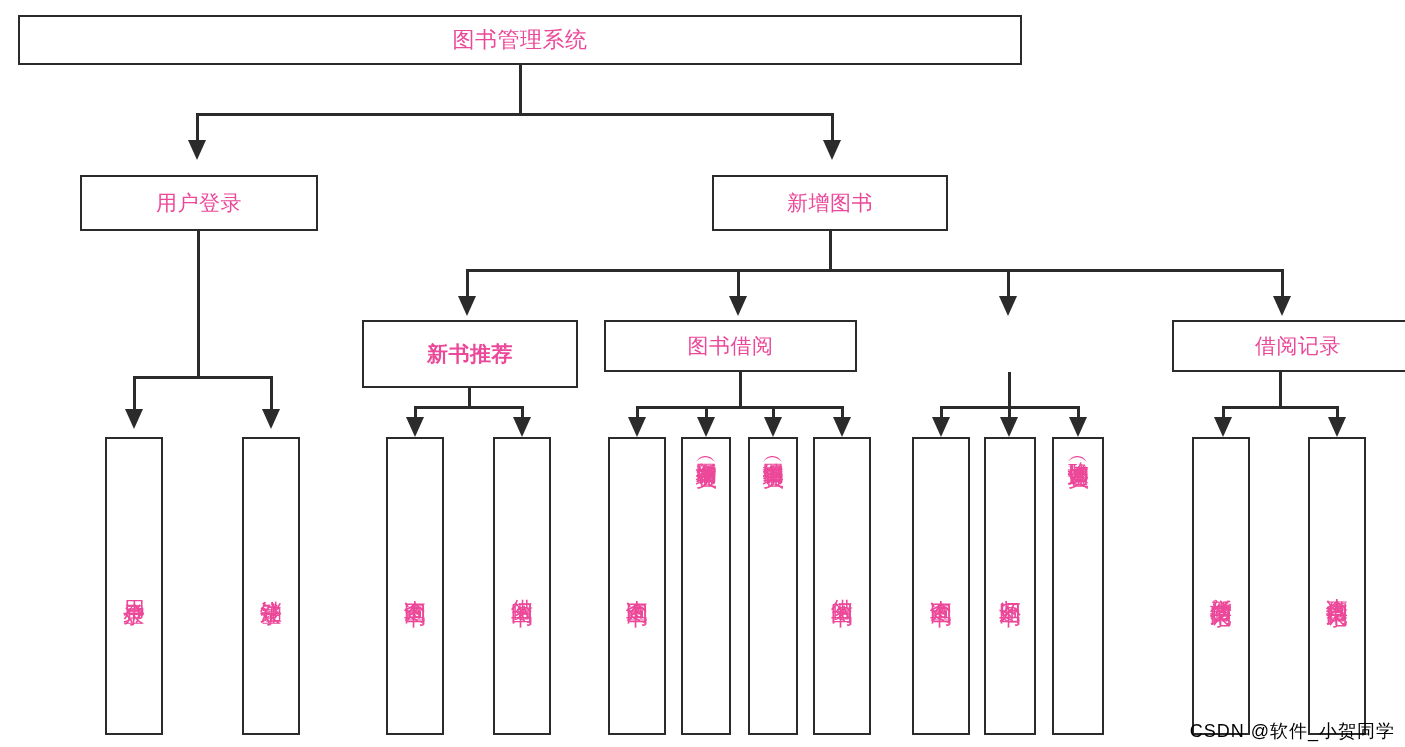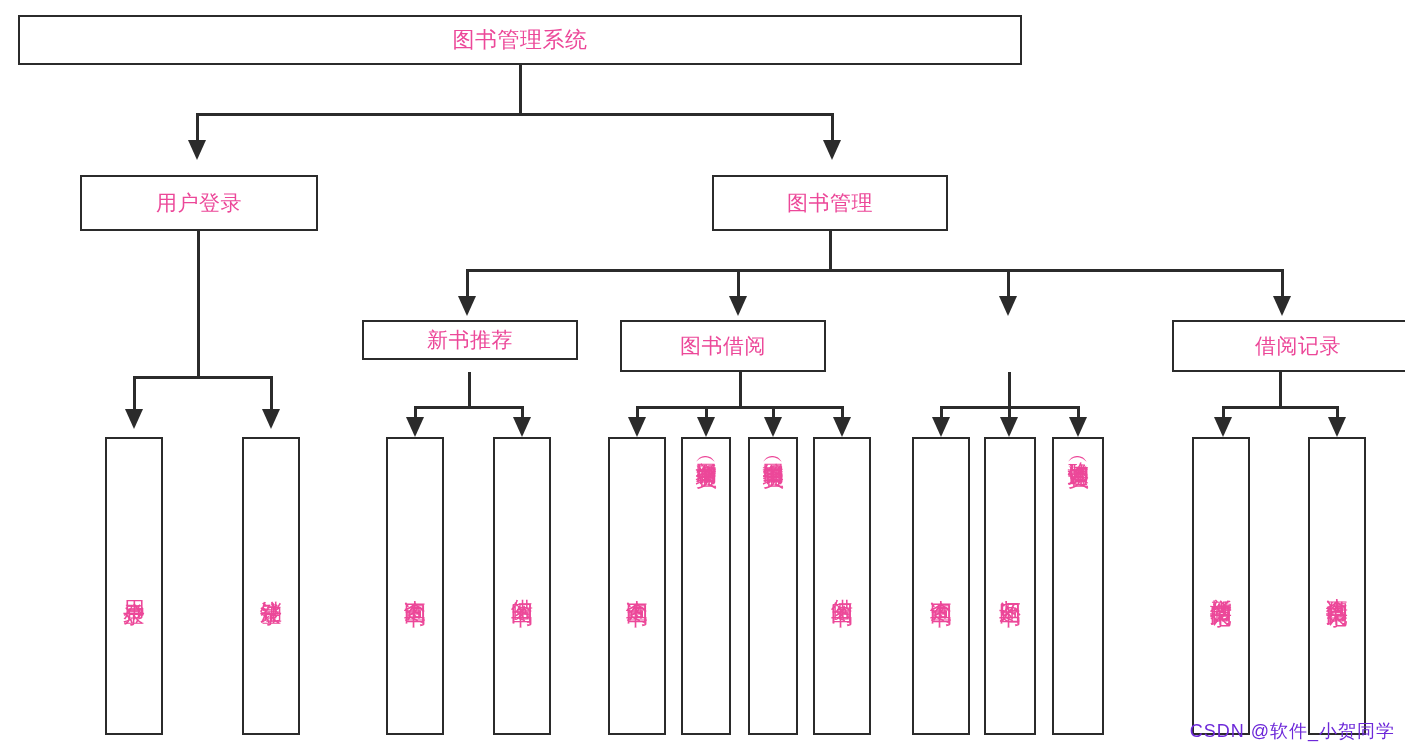--- a/index.html
+++ b/index.html
@@ -84,21 +84,21 @@
     border-right:9px solid transparent;
     border-top:20px solid #2b2b2b;
     z-index:2;
   }
   
   #watermark{
     position:absolute;
     right:10px;
     bottom:4px;
     font-size:18px;
-    color:#6d28d9;
+    color:#000000;
     letter-spacing:1px;
     z-index:9;
     white-space:nowrap;
   }
 </style>
 </head>
 <body>
 
 <div id="canvas">
 
@@ -113,21 +113,21 @@
   <div class="vline" style="left:196px;top:113px;height:30px;"></div>
   <div class="arrow" style="left:188px;top:140px;"></div>
   <div class="vline" style="left:831px;top:113px;height:30px;"></div>
   <div class="arrow" style="left:823px;top:140px;"></div>
 
   <div class="node horiz" style="left:80px;top:175px;width:238px;height:56px;">
     <span class="label">用户登录</span>
   </div>
 
   <div class="node horiz" style="left:712px;top:175px;width:236px;height:56px;">
-    <span class="label">图书管理</span>
+    <span class="label">新增图书</span>
   </div>
 
   <div class="vline" style="left:197px;top:231px;height:147px;"></div>
   <div class="hline" style="left:133px;top:376px;width:140px;"></div>
   <div class="vline" style="left:133px;top:376px;height:36px;"></div>
   <div class="arrow" style="left:125px;top:409px;"></div>
   <div class="vline" style="left:270px;top:376px;height:36px;"></div>
   <div class="arrow" style="left:262px;top:409px;"></div>
 
   <div class="vline" style="left:829px;top:231px;height:40px;"></div>
@@ -138,25 +138,25 @@
 
   <div class="vline" style="left:737px;top:269px;height:30px;"></div>
   <div class="arrow" style="left:729px;top:296px;"></div>
 
   <div class="vline" style="left:1007px;top:269px;height:30px;"></div>
   <div class="arrow" style="left:999px;top:296px;"></div>
 
   <div class="vline" style="left:1281px;top:269px;height:30px;"></div>
   <div class="arrow" style="left:1273px;top:296px;"></div>
 
-  <div class="node horiz" style="left:362px;top:320px;width:216px;height:40px;">
+  <div class="node horiz" style="left:362px;top:320px;width:216px;height:68px;font-weight:bold;">
     <span class="label">新书推荐</span>
   </div>
 
-  <div class="node horiz" style="left:620px;top:320px;width:206px;height:52px;text-align:center;">
+  <div class="node horiz" style="left:604px;top:320px;width:253px;height:52px;text-align:center;">
     <span class="label">图书借阅</span>
   </div>
 
 
   <div class="node horiz" style="left:1172px;top:320px;width:252px;height:52px;">
     <span class="label">借阅记录</span>
   </div>
 
   <div class="vline" style="left:468px;top:372px;height:36px;"></div>
   <div class="hline" style="left:414px;top:406px;width:110px;"></div>

